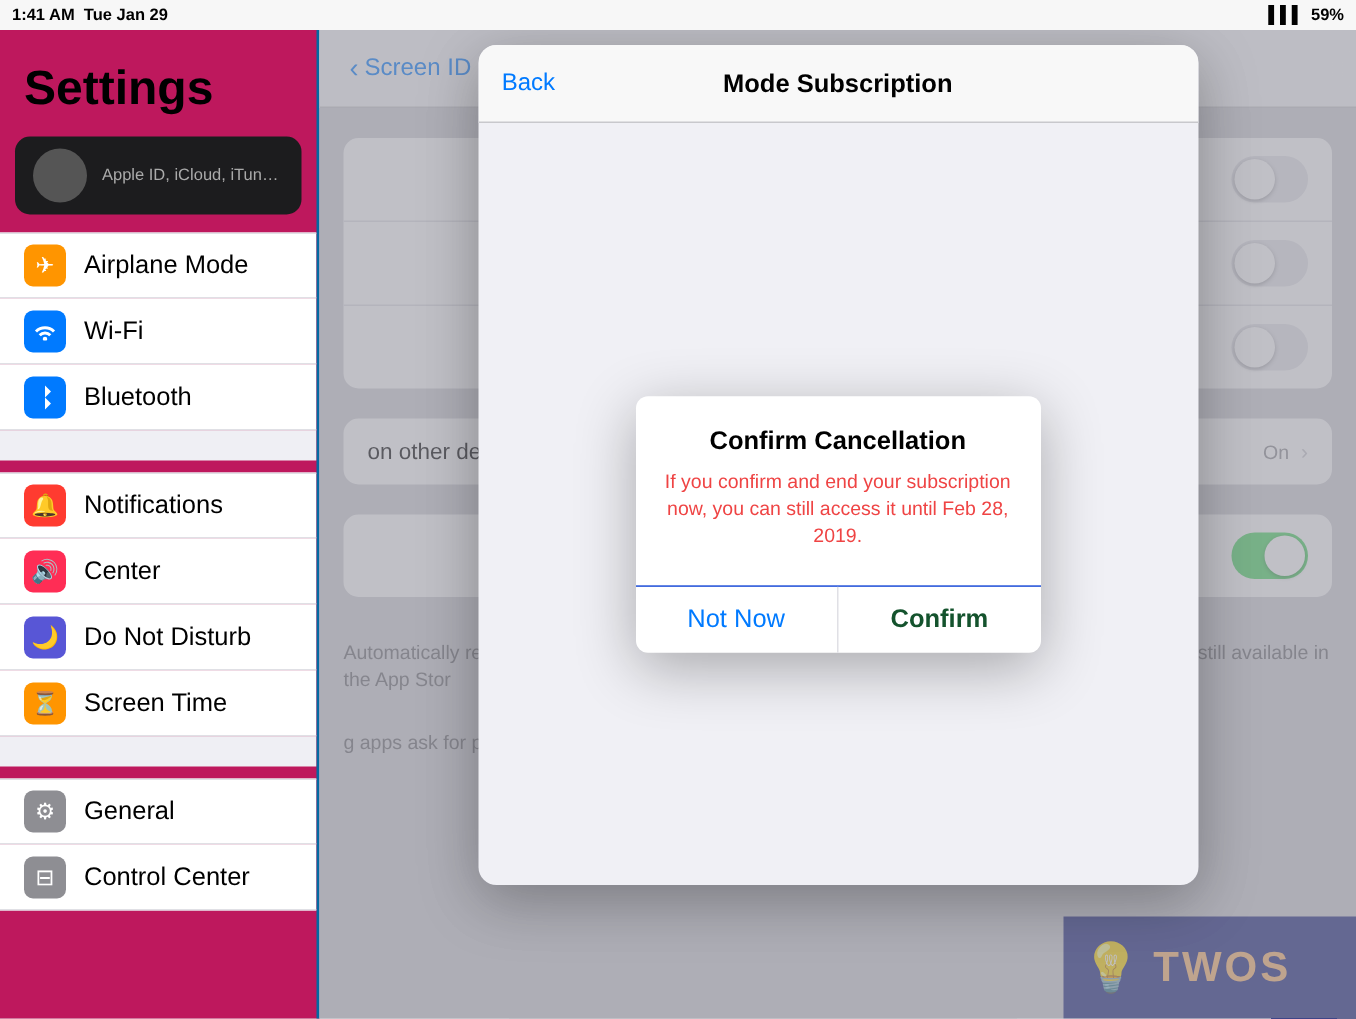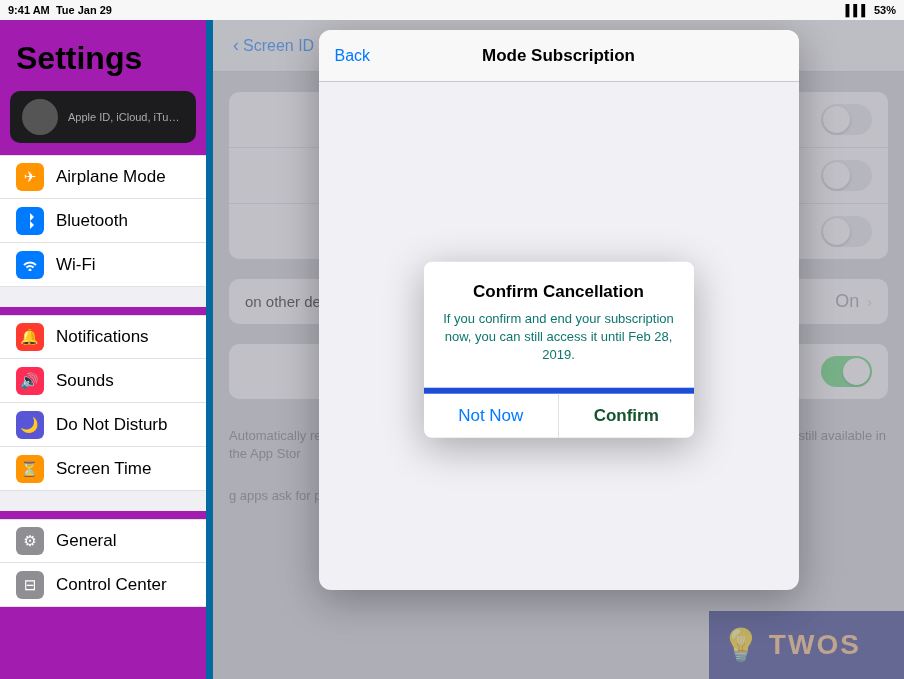--- a/index.html
+++ b/index.html
@@ -12,23 +12,23 @@
       justify-content: space-between; padding: 0 8px; z-index: 10;
     }
     .status-bar-left { font-size: 11px; font-weight: 600; color: #000; }
     .status-bar-right { display: flex; align-items: center; gap: 5px; font-size: 11px; font-weight: 600; color: #000; }
 
     
     .layout { display: flex; position: absolute; top: 20px; left: 0; right: 0; bottom: 0; }
 
     
     .sidebar {
-      width: 213px; background: #a21caf; flex-shrink: 0;
+      width: 213px; background: #be185d; flex-shrink: 0;
       display: flex; flex-direction: column; overflow: hidden;
-      border-right: 7px solid #0369a1;
+      border-right: 2px solid #0369a1;
     }
     .sidebar-title {
       font-size: 32px; font-weight: 700; color: #000;
       padding: 20px 16px 10px 16px;
     }
     .sidebar-profile {
       background: #1c1c1e; margin: 4px 10px; border-radius: 10px;
       height: 52px; display: flex; align-items: center; padding: 0 12px;
       overflow: hidden;
     }
@@ -83,21 +83,21 @@
 
     
     .main-section { background: white; margin: 20px 16px; border-radius: 10px; overflow: hidden; }
     .main-row {
       display: flex; align-items: center; justify-content: space-between;
       padding: 12px 16px; border-bottom: 1px solid #e0e0e5; min-height: 44px;
     }
     .main-row:last-child { border-bottom: none; }
     .main-row-label { font-size: 15px; color: #000; }
     .main-row-right { display: flex; align-items: center; gap: 8px; }
-    .main-row-value { font-size: 18px; color: #8e8e93; }
+    .main-row-value { font-size: 13px; color: #8e8e93; }
     .chevron-right { color: #c7c7cc; font-size: 14px; }
 
     
     .toggle {
       width: 51px; height: 31px; border-radius: 15.5px; position: relative;
       cursor: pointer; flex-shrink: 0;
     }
     .toggle-off { background: #e5e5ea; }
     .toggle-on { background: #4cd964; }
     .toggle-thumb {
@@ -155,85 +155,85 @@
       transform: translate(-50%, -50%);
       width: 270px;
       background: white;
       border-radius: 8px;
       box-shadow: 0 10px 40px rgba(0,0,0,0.3);
       overflow: hidden;
       z-index: 200;
     }
     .confirm-dialog-content { padding: 20px 16px 0 16px; text-align: center; }
     .confirm-dialog-title { font-size: 17px; font-weight: 700; color: #000; margin-bottom: 8px; }
-    .confirm-dialog-message { font-size: 13px; color: #0f766e; line-height: 1.4; margin-bottom: 24px; }
-    .confirm-dialog-buttons { display: flex; border-top: 6px solid #1d4ed8; }
+    .confirm-dialog-message { font-size: 13px; color: #ef4444; line-height: 1.4; margin-bottom: 24px; }
+    .confirm-dialog-buttons { display: flex; border-top: 1px solid #1d4ed8; }
     .confirm-dialog-btn {
       flex: 1; height: 44px; display: flex; align-items: center; justify-content: center;
       font-size: 17px; cursor: pointer;
     }
     .confirm-btn-not-now { color: #007aff; border-right: 1px solid #e0e0e5; }
     .confirm-btn-confirm { color: #14532d; font-weight: 600; }
   </style>
 </head>
 <body>
 
 <div class="status-bar">
   <div class="status-bar-left">
-    <span>9:41 AM</span>&nbsp;&nbsp;<span>Tue Jan 29</span>
+    <span>1:41 AM</span>&nbsp;&nbsp;<span>Tue Jan 29</span>
   </div>
   <div class="status-bar-right">
     <span>▌▌▌</span>
-    <span>53%</span>
+    <span>59%</span>
   </div>
 </div>
 
 <div class="layout">
 
   <div class="sidebar">
     <div class="sidebar-title">Settings</div>
 
     <div class="sidebar-profile">
       <div class="profile-avatar"></div>
       <div class="profile-text">Apple ID, iCloud, iTunes &amp;</div>
     </div>
 
     <div class="sidebar-section">
       <div class="sidebar-item">
         <div class="sidebar-item-icon icon-airplane">✈</div>
         <span class="sidebar-item-label">Airplane Mode</span>
+      </div>
+      <div class="sidebar-item">
+        <div class="sidebar-item-icon icon-wifi">
+          <svg width="16" height="12" viewBox="0 0 16 12" fill="white">
+              <path d="M8 9.5a1.5 1.5 0 1 1 0 3 1.5 1.5 0 0 1 0-3zm0-3.5a6 6 0 0 1 4.24 1.76l-1.42 1.42A4 4 0 0 0 8 8a4 4 0 0 0-2.83 1.17L3.76 7.76A6 6 0 0 1 8 6zm0-3.5a9.5 9.5 0 0 1 6.71 2.79L13.3 6.7A7.5 7.5 0 0 0 8 4.5 7.5 7.5 0 0 0 2.7 6.7L1.29 5.29A9.5 9.5 0 0 1 8 2.5z"></path>
+            </svg>
+        </div>
+        <span class="sidebar-item-label">Wi-Fi</span>
       </div>
       <div class="sidebar-item">
         <div class="sidebar-item-icon icon-bluetooth">
           <svg width="12" height="18" viewBox="0 0 12 18" fill="white">
               <path d="M6 1L10 5 6 9V1zM6 9l4 4-4 4V9zM2 4l4 5M2 14l4-5"></path>
             </svg>
         </div>
         <span class="sidebar-item-label">Bluetooth</span>
       </div>
-      <div class="sidebar-item">
-        <div class="sidebar-item-icon icon-wifi">
-          <svg width="16" height="12" viewBox="0 0 16 12" fill="white">
-              <path d="M8 9.5a1.5 1.5 0 1 1 0 3 1.5 1.5 0 0 1 0-3zm0-3.5a6 6 0 0 1 4.24 1.76l-1.42 1.42A4 4 0 0 0 8 8a4 4 0 0 0-2.83 1.17L3.76 7.76A6 6 0 0 1 8 6zm0-3.5a9.5 9.5 0 0 1 6.71 2.79L13.3 6.7A7.5 7.5 0 0 0 8 4.5 7.5 7.5 0 0 0 2.7 6.7L1.29 5.29A9.5 9.5 0 0 1 8 2.5z"></path>
-            </svg>
-        </div>
-        <span class="sidebar-item-label">Wi-Fi</span>
-      </div>
     </div>
 
     <div class="sidebar-divider"></div>
 
     <div class="sidebar-section">
       <div class="sidebar-item">
         <div class="sidebar-item-icon icon-notifications">🔔</div>
         <span class="sidebar-item-label">Notifications</span>
       </div>
       <div class="sidebar-item">
         <div class="sidebar-item-icon icon-sounds">🔊</div>
-        <span class="sidebar-item-label">Sounds</span>
+        <span class="sidebar-item-label">Center</span>
       </div>
       <div class="sidebar-item">
         <div class="sidebar-item-icon icon-dnd">🌙</div>
         <span class="sidebar-item-label">Do Not Disturb</span>
       </div>
       <div class="sidebar-item">
         <div class="sidebar-item-icon icon-screentime">⏳</div>
         <span class="sidebar-item-label">Screen Time</span>
       </div>
     </div>

